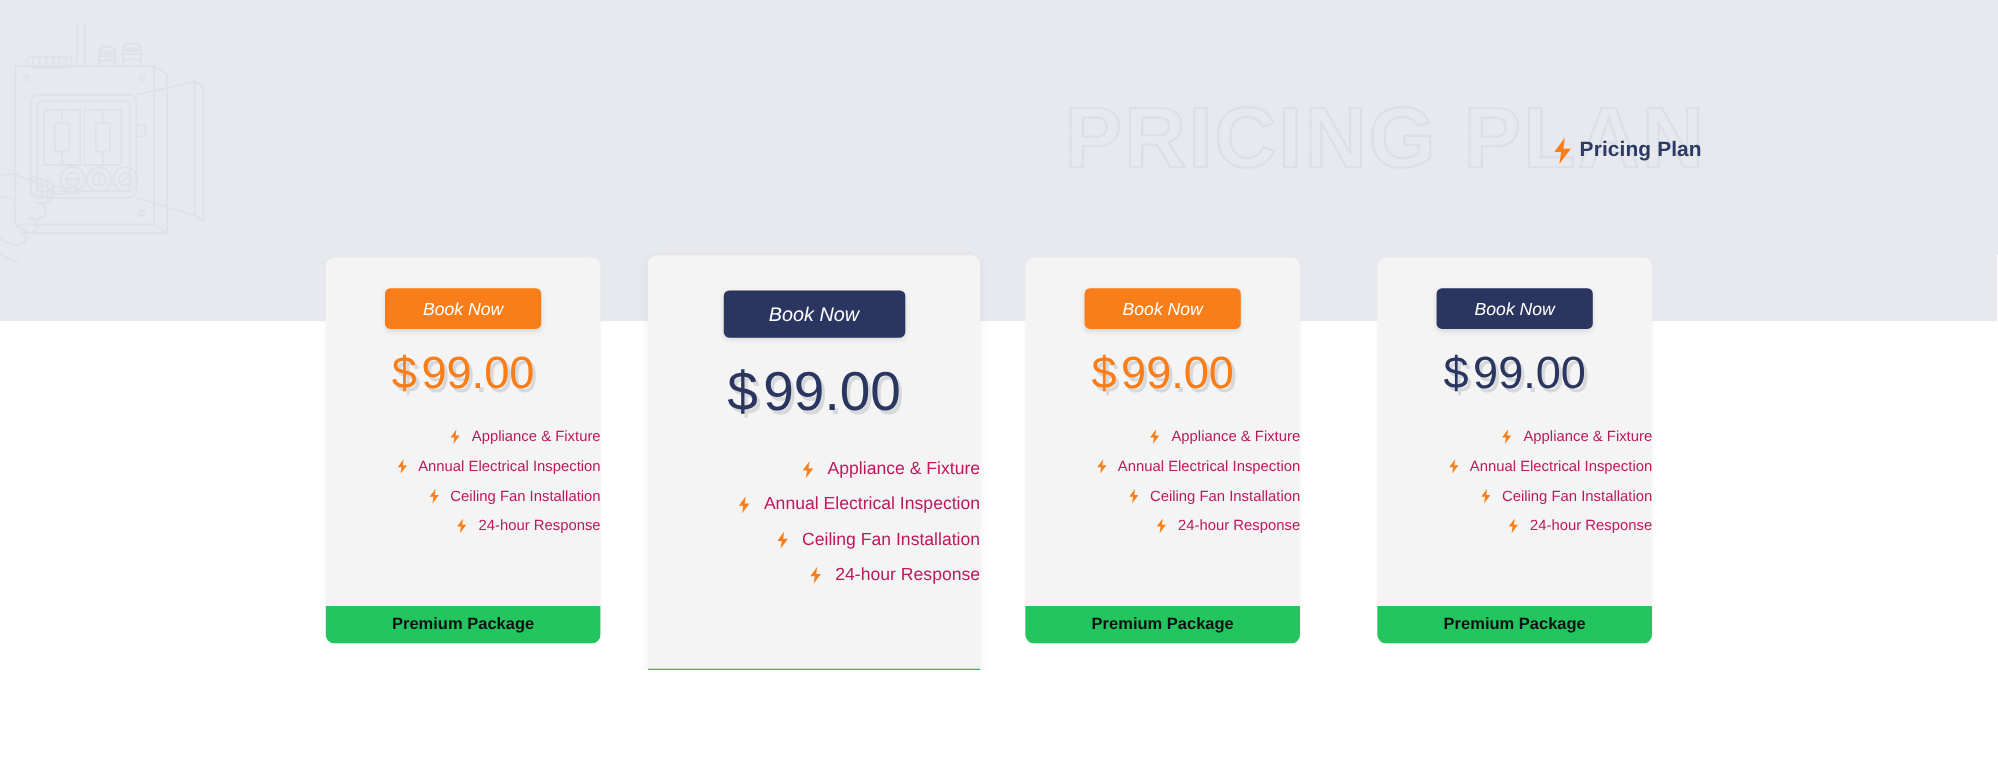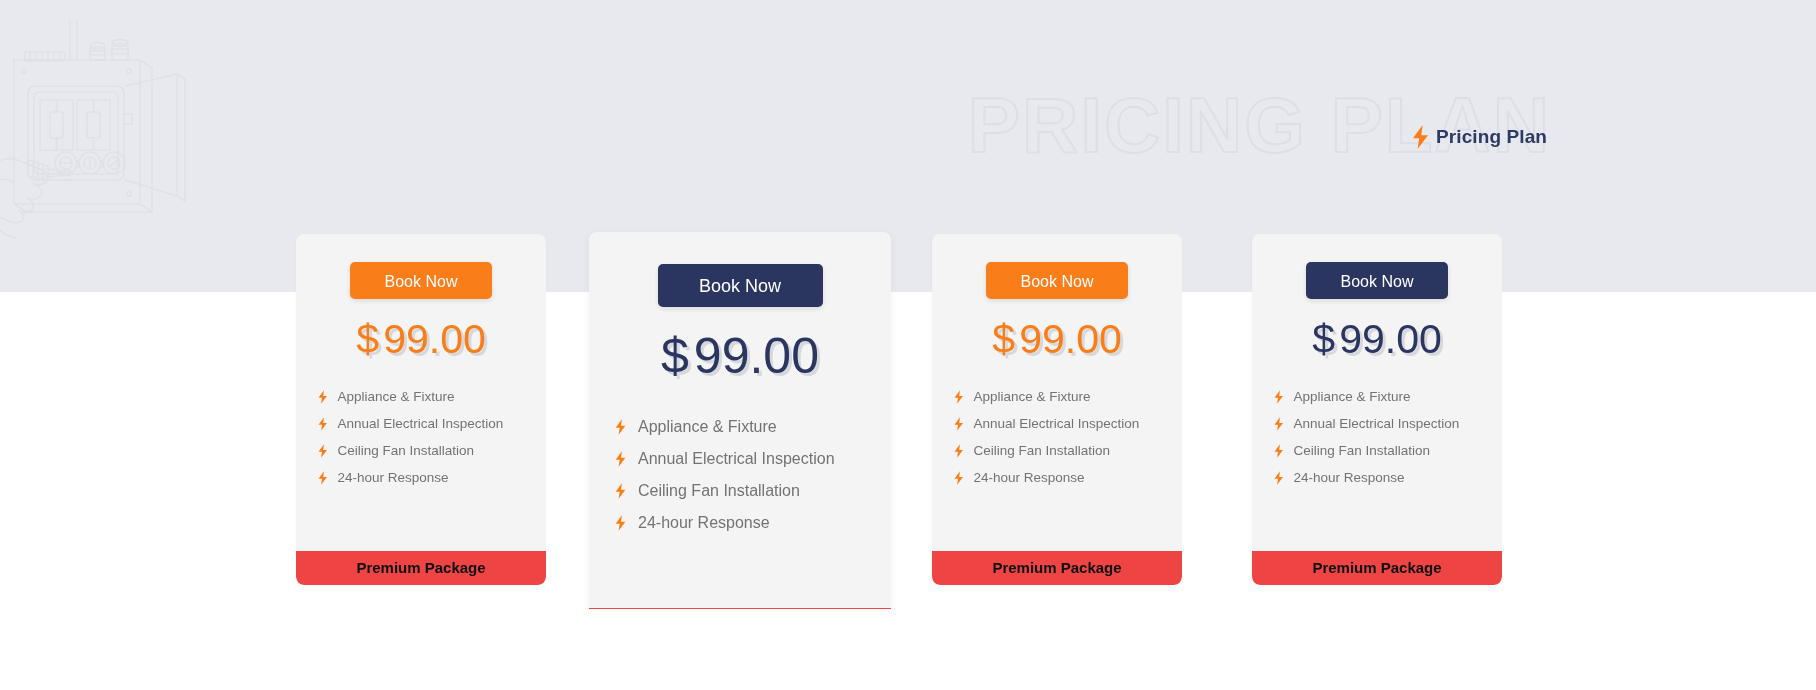--- a/index.html
+++ b/index.html
@@ -71,47 +71,49 @@
   .card .btn {
     display: block;
     margin: 0 auto;
     border: none;
     border-radius: 5px;
     color: #ffffff;
     text-align: center;
     cursor: pointer;
     font-family: "Liberation Sans", sans-serif;
     box-shadow: 0 2px 5px rgba(0,0,0,0.10);
+    font-style: italic;
   }
   .card .price {
     text-align: center;
     font-weight: 400;
     letter-spacing: 0px;
     white-space: nowrap;
   }
   .card .price .cur { margin-right: .10em; }
   .card ul.features {
     list-style: none;
     margin: 0;
     padding: 0;
   }
   .card ul.features li {
     display: flex;
     align-items: center;
-    color: #737373;
+    color: #be185d;
     white-space: nowrap;
+    justify-content: flex-end;
   }
   .card ul.features li .fbolt {
     flex: 0 0 auto;
     display: block;
   }
   .card .footer {
     position: absolute;
     left: 0; right: 0; bottom: 0;
-    background: #ef4444;
+    background: #22c55e;
     text-align: center;
     color: #0f1115;
     font-weight: 700;
     border-radius: 0 0 8px 8px;
   }
 
   
   .card.std { width: 250px; height: 351px; top: 234px; }
   .card.std .btn {
     margin-top: 28px;

